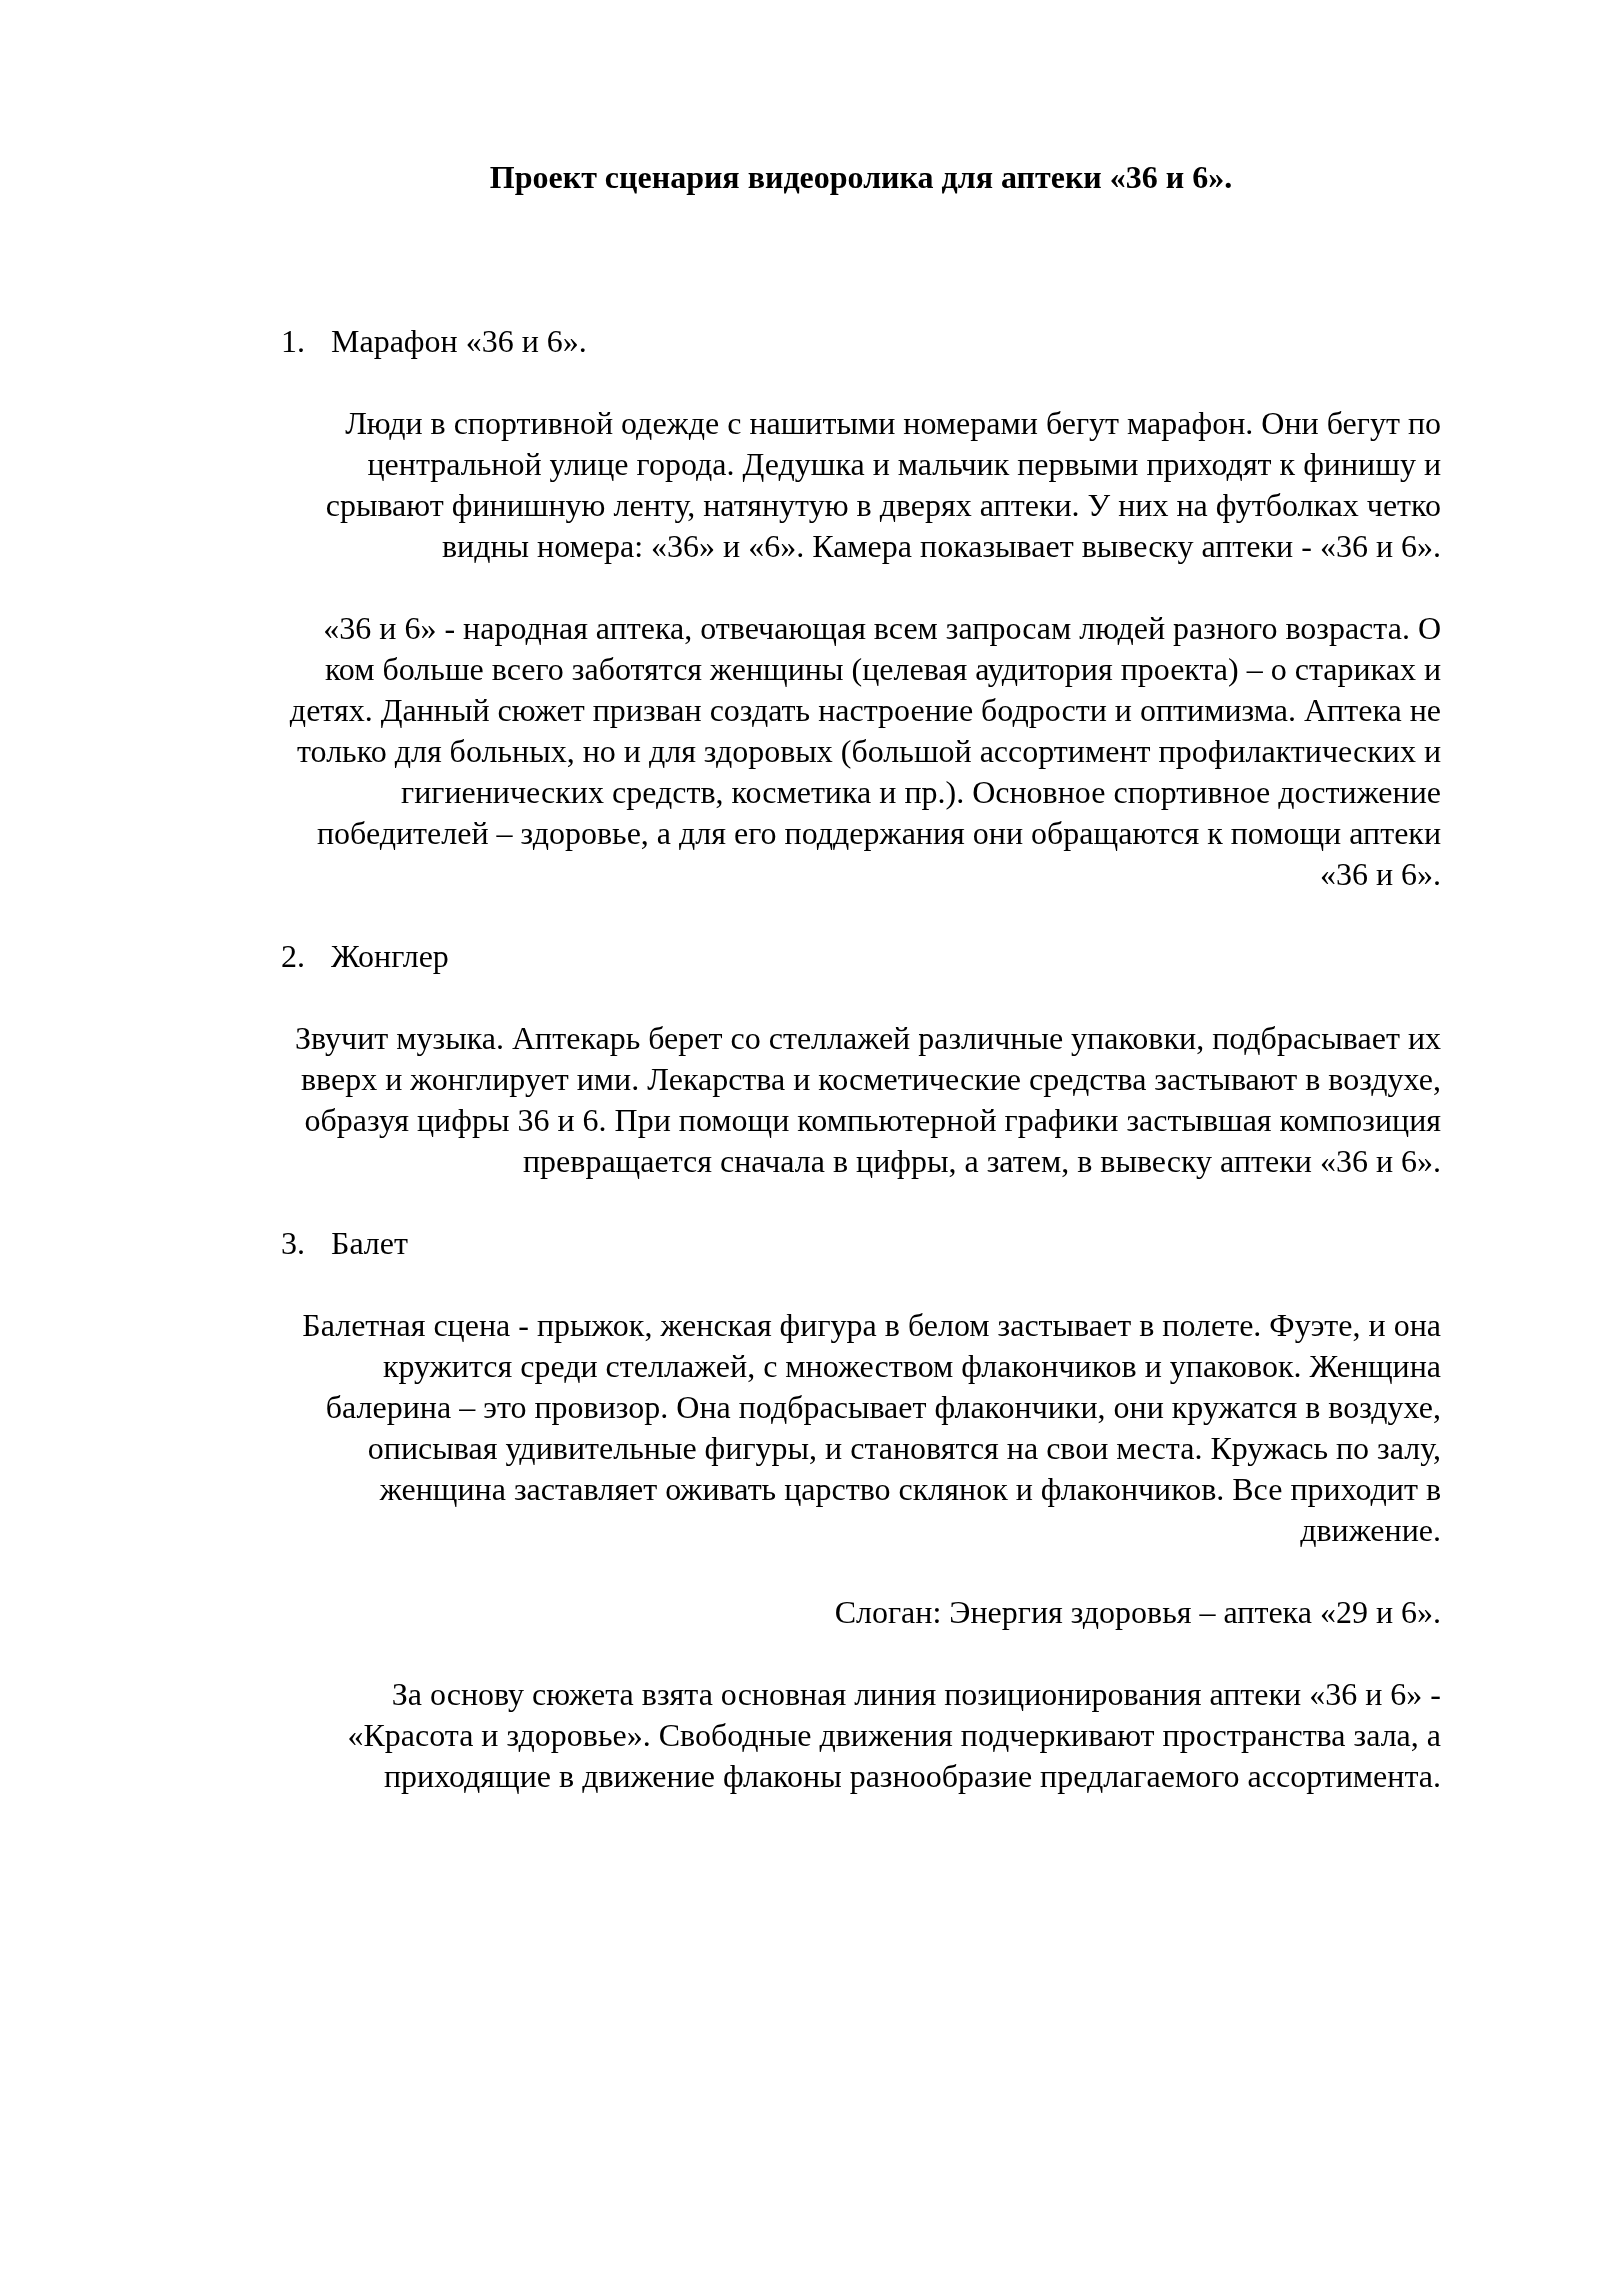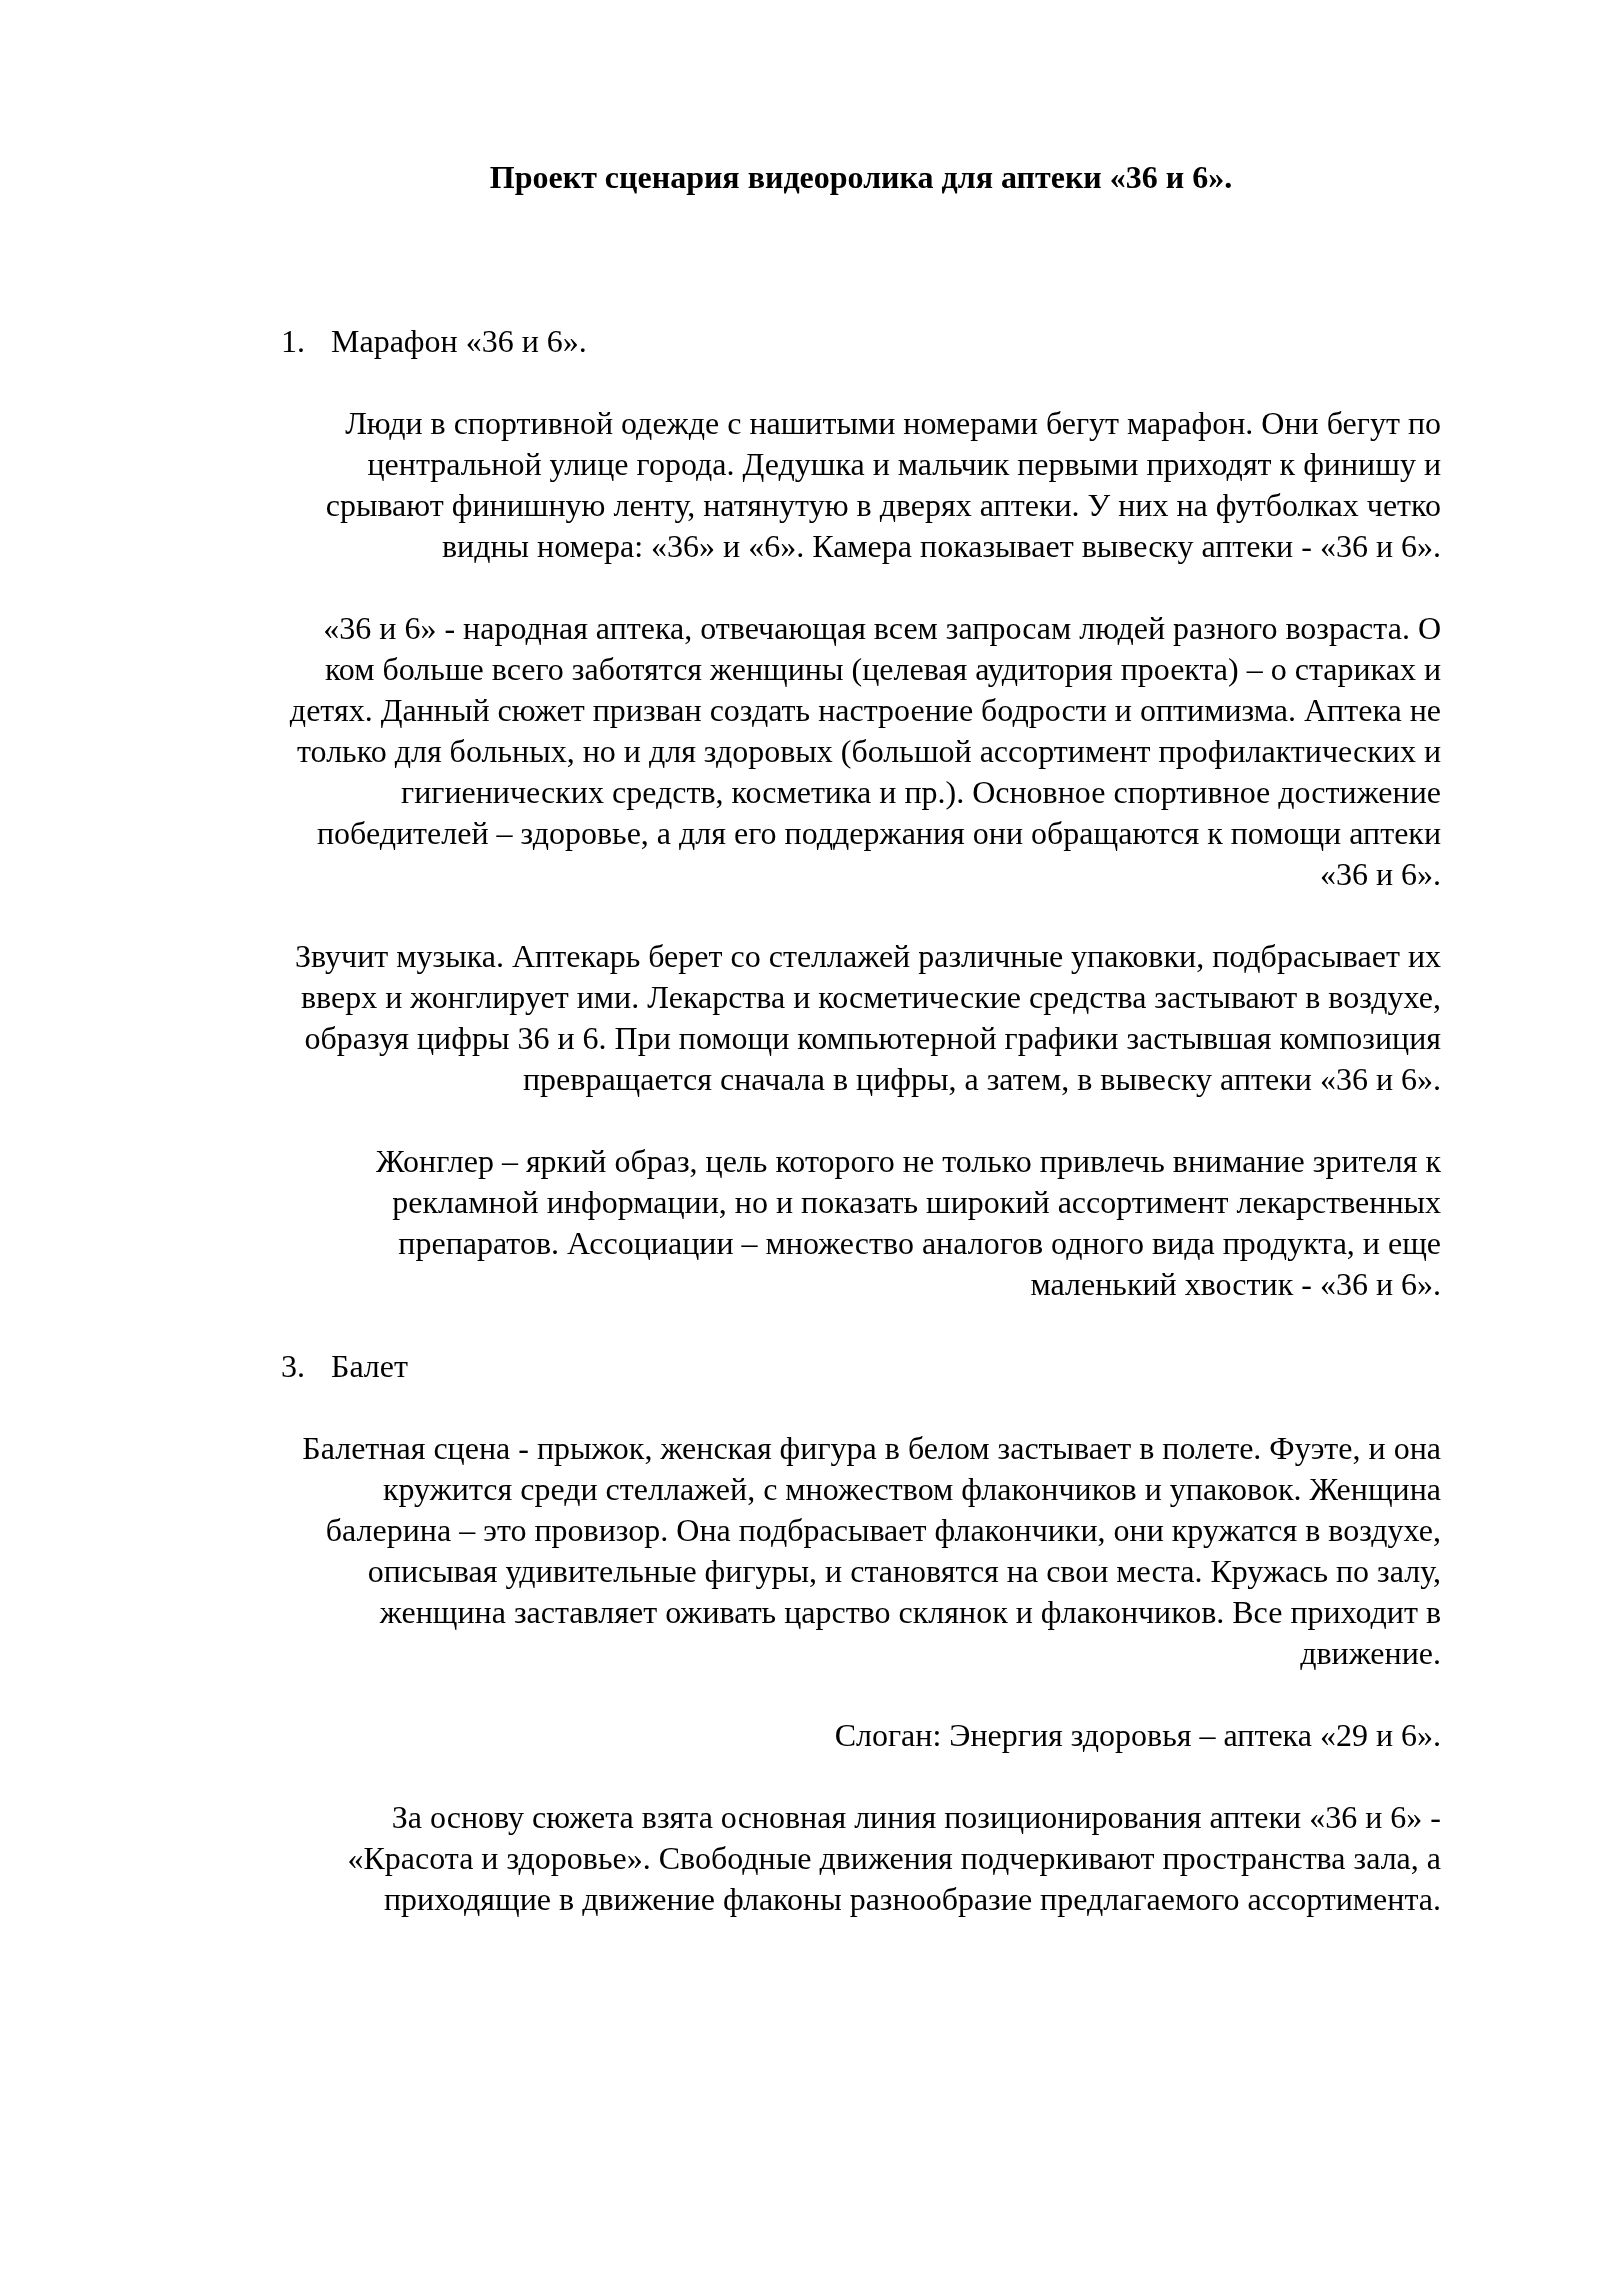--- a/index.html
+++ b/index.html
@@ -53,22 +53,24 @@
 
   <section>
     <div class="item-row">
       <span class="item-num">1.</span><span>Марафон «36 и 6».</span>
     </div>
     <p class="para">Люди в спортивной одежде с нашитыми номерами бегут марафон. Они бегут по центральной улице города. Дедушка и мальчик первыми приходят к финишу и срывают финишную ленту, натянутую в дверях аптеки. У них на футболках четко видны номера: «36» и «6». Камера показывает вывеску аптеки - «36 и 6».</p>
     <p class="para">«36 и 6» - народная аптека, отвечающая всем запросам людей разного возраста. О ком больше всего заботятся женщины (целевая аудитория проекта) – о стариках и детях. Данный сюжет призван создать настроение бодрости и оптимизма.  Аптека не только для больных, но и для здоровых (большой ассортимент профилактических и гигиенических средств, косметика и пр.). Основное спортивное достижение победителей – здоровье, а для его поддержания они обращаются к помощи аптеки «36 и 6».</p>
   </section>
 
   <section>
+    <div class="item-row">
+      <span class="item-num">2.</span><span>Жонглер</span>
+    </div>
     <p class="para">Звучит музыка. Аптекарь берет со стеллажей различные упаковки, подбрасывает их вверх и жонглирует ими. Лекарства и косметические средства застывают в воздухе, образуя цифры 36 и 6. При помощи компьютерной графики застывшая композиция превращается сначала в цифры, а затем, в вывеску аптеки «36 и 6».</p>
-    <p class="para">Жонглер – яркий образ, цель которого не только привлечь внимание зрителя к рекламной информации, но и показать широкий ассортимент лекарственных препаратов. Ассоциации – множество аналогов одного вида продукта, и еще маленький хвостик - «36 и 6».</p>
   </section>
 
   <section>
     <div class="item-row gap-extra">
       <span class="item-num">3.</span><span>Балет</span>
     </div>
     <p class="para">Балетная сцена - прыжок, женская фигура в белом застывает в полете. Фуэте, и она кружится среди стеллажей, с множеством флакончиков и упаковок. Женщина балерина – это провизор. Она подбрасывает флакончики, они кружатся в воздухе, описывая удивительные фигуры, и становятся на свои места. Кружась по залу, женщина заставляет оживать царство склянок и флакончиков. Все приходит в движение.</p>
     <p class="para">Слоган: Энергия здоровья – аптека «29 и 6».</p>
     <p class="para">За основу сюжета взята основная линия позиционирования аптеки «36 и 6» - «Красота и здоровье». Свободные движения подчеркивают пространства зала, а приходящие в движение флаконы разнообразие предлагаемого ассортимента.</p>
   </section>

